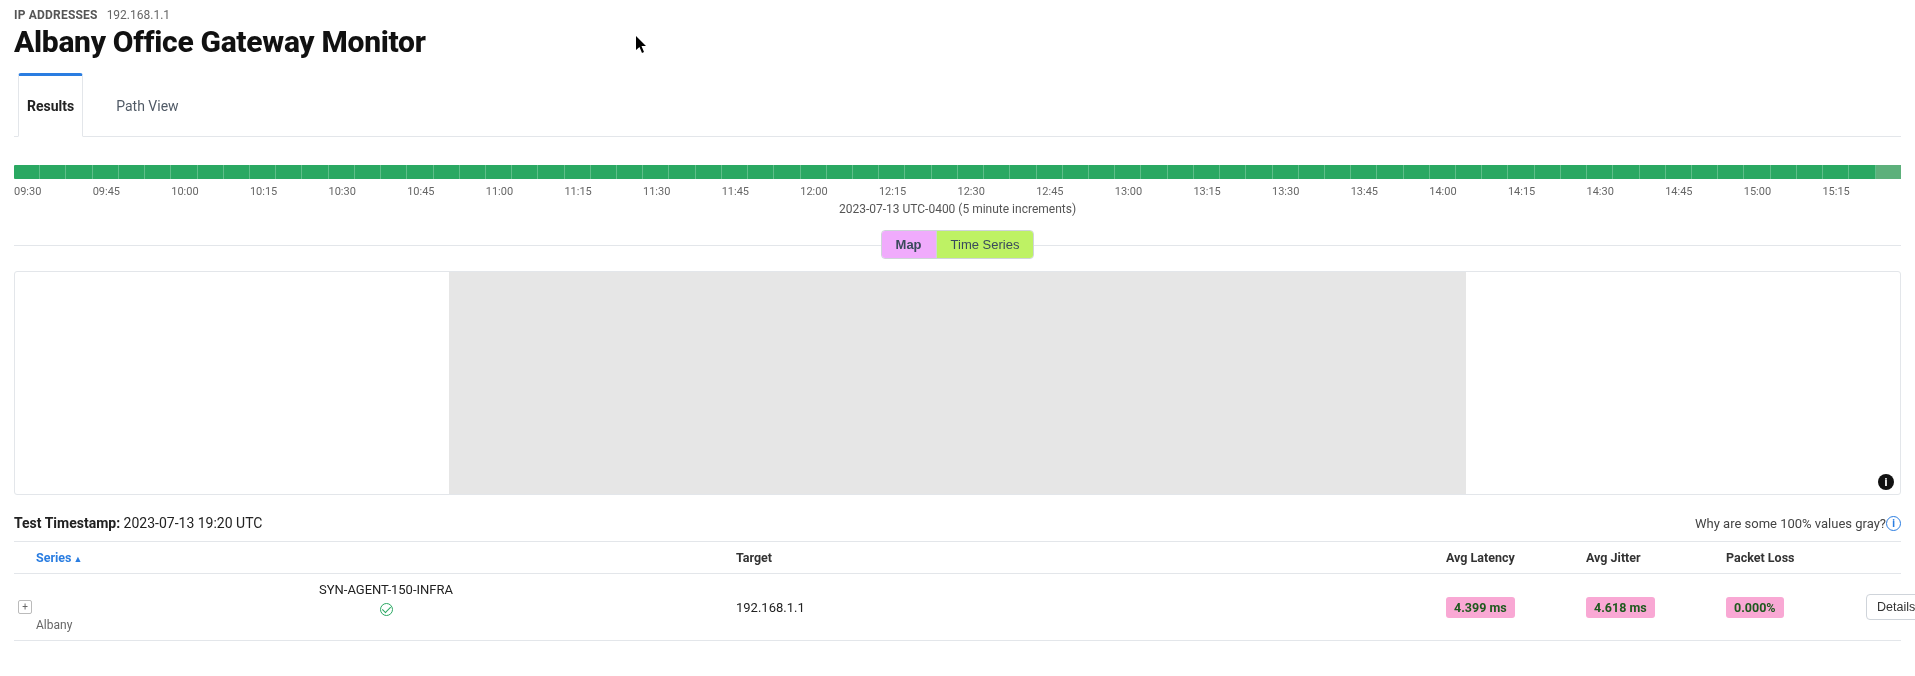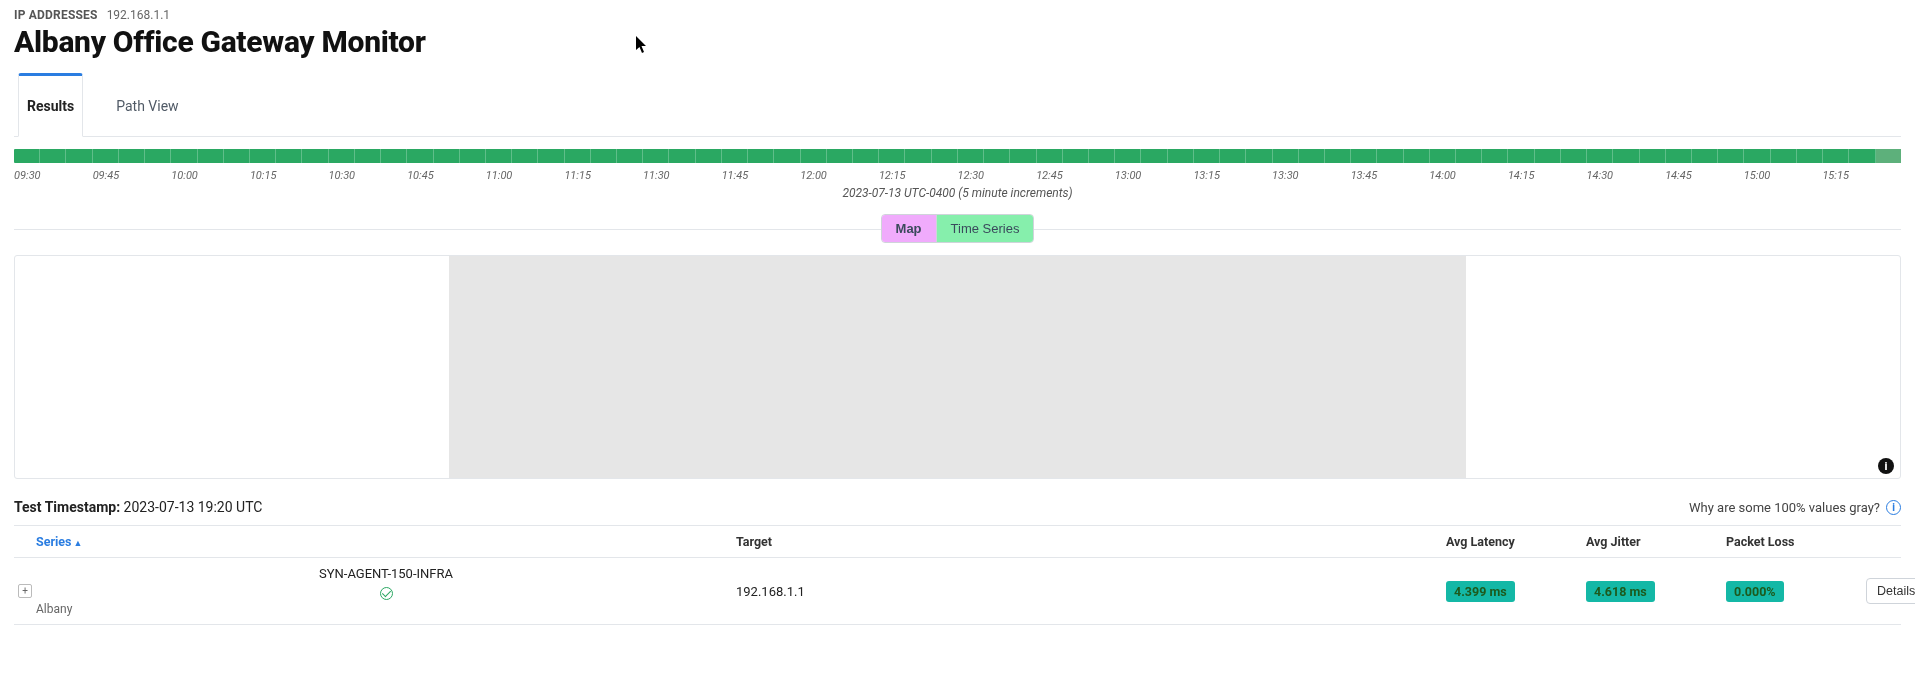--- a/index.html
+++ b/index.html
@@ -75,21 +75,21 @@
     border-left-color: #e3e6ea;
     border-right-color: #e3e6ea;
     border-bottom: 1px solid #fff;
     color: #222;
     font-weight: 700;
     background: #fff;
     border-radius: 3px 3px 0 0;
   }
 
   
-  .timeline-wrap { margin-top: 12px; font-style: italic; }
+  .timeline-wrap { margin-top: 28px; }
   .timeline-bar {
     height: 14px;
     width: 100%;
     background: #2aa862;
     display: flex;
     border-radius: 1px;
   }
   .timeline-seg {
     flex: 1;
     border-right: 1px solid #ffffff40;
@@ -134,21 +134,21 @@
     border: 1px solid #cfd4da;
     border-radius: 4px;
     overflow: hidden;
     background: #fff;
   }
   .seg-btn {
     padding: 6px 14px;
     font-size: 13px;
     color: #3a4a5c;
     cursor: pointer;
-    background: #86efac;
+    background: #bef264;
     border: none;
   }
   .seg-btn + .seg-btn { border-left: 1px solid #cfd4da; }
   .seg-btn.active { background: #f0abfc; font-weight: 600; }
 
   
   .map-panel {
     margin-top: 12px;
     border: 1px solid #e3e6ea;
     border-radius: 3px;
@@ -182,21 +182,20 @@
     align-items: center;
     margin-top: 20px;
     font-size: 14px;
   }
   .ts-label { font-weight: 700; }
   .help-link {
     color: #444;
     font-size: 13px;
     display: flex;
     align-items: center;
-    gap: 6px;
     cursor: pointer;
   }
   .help-link .qicon {
     width: 15px; height: 15px; border: 1.5px solid #2a7de1; border-radius: 50%;
     color: #2a7de1; font-size: 10px; font-weight: 800;
     display: flex; align-items: center; justify-content: center;
   }
 
   
   .tbl {
@@ -237,21 +236,21 @@
   .ok-badge {
     width: 13px; height: 13px; border: 1.5px solid #2aa862; border-radius: 50%;
     position: relative; display: inline-flex; align-items: center; justify-content: center;
   }
   .ok-badge::after {
     content: ""; width: 4px; height: 7px; border-right: 1.5px solid #2aa862; border-bottom: 1.5px solid #2aa862;
     transform: rotate(45deg) translate(-1px,-1px);
   }
   .pill {
     display: inline-block;
-    background: #14b8a6;
+    background: #f9a8d4;
     color: #1d5a1d;
     font-weight: 700;
     font-size: 12.5px;
     padding: 3px 8px;
     border-radius: 3px;
   }
   .details-btn {
     border: 1px solid #cfd4da;
     background: #fff;
     border-radius: 4px;

